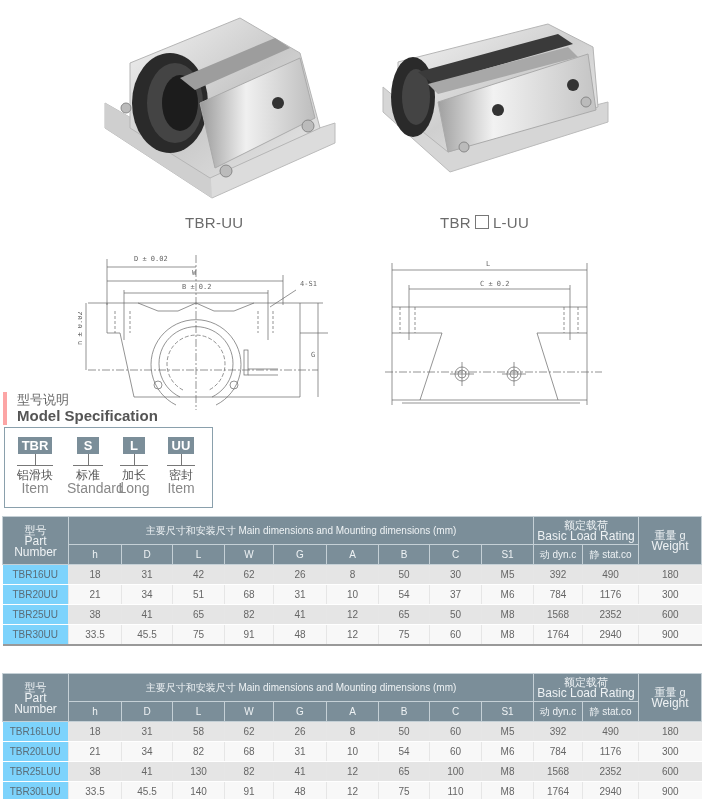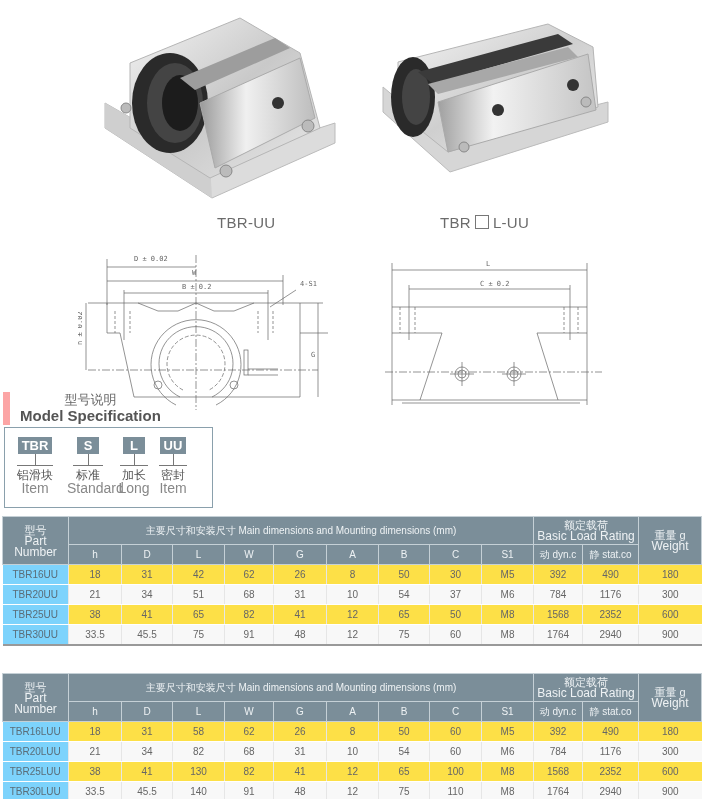--- a/index.html
+++ b/index.html
@@ -5,37 +5,37 @@
   html, body { margin:0; padding:0; background:#ffffff; }
   body { width:703px; height:799px; position:relative; overflow:hidden; font-family:"Liberation Sans", "DejaVu Sans", sans-serif; color:#555; }
   .abs { position:absolute; }
 
   
   .photo { position:absolute; }
   .caption { position:absolute; font-family:"Liberation Sans", sans-serif; font-size:15px; color:#6b6b6b; letter-spacing:0.3px; }
   .caption .box { display:inline-block; width:12px; height:12px; border:1px solid #777; vertical-align:-1px; margin:0 4px; }
 
   
-  .spec-title { position:absolute; left:3px; top:392px; padding-left:10px; border-left:7px solid #fca5a5;text-align:center; }
+  .spec-title { position:absolute; left:3px; top:392px; padding-left:10px; border-left:4px solid #fca5a5; }
   .spec-title .cn { font-size:13px; color:#666; line-height:15px; }
   .spec-title .en { font-size:15px; color:#555; line-height:18px;font-weight:bold; }
   .spec-box { position:absolute; left:4px; top:427px; width:207px; height:79px; border:1px solid #8aa0ac; }
   .spec-item { position:absolute; top:8px; text-align:center; }
   .badge { background:#7b8e99; color:#fff; font-size:13px; font-weight:bold; height:17px; line-height:17px; padding:0 4px; display:inline-block; }
   .stem { width:1px; height:11px; background:#777; margin:0 auto; }
   .hbar { height:1px; background:#777; margin:0 auto; }
   .spec-item .cn { font-size:12px; color:#555; margin-top:2px; line-height:14px; }
   .spec-item .en { font-size:14px; color:#888; line-height:13px; }
 
   
   table.spec { position:absolute; left:2px; border-collapse:collapse; table-layout:fixed; font-family:"Liberation Sans", sans-serif; }
   table.spec th { background:#7b8e99; color:#eef2f4; font-weight:normal; border:1px solid #c5d0d6; text-align:center; padding:0; font-size:10px; }
   table.spec td { text-align:center; font-size:10px; color:#666; border-left:1px solid #e6e6e6; padding:0; height:19px; }
   table.spec td.pn { background:#a9c5d3; color:#5a6d78; border-left:none; }
-  table.spec tr.odd td { background:#fde047; }
+  table.spec tr.odd td { background:#e5e5e5; }
   table.spec tr.even td { background:#f8f8f8; }
   table.spec tr.odd td.pn, table.spec tr.even td.pn { background:#7dd3fc; }
   table.spec tr.row td { border-bottom:1px solid #fff; }
   table.spec tr.last td { border-bottom:2px solid #999; }
   .th-cn { font-size:11px; line-height:12px; display:block; }
   .th-en { font-size:12px; line-height:11px; display:block; }
 </style>
 </head>
 <body>
 
@@ -65,21 +65,21 @@
 
     <polygon points="80,70 175,30 190,40 95,82" fill="#9d9d9d"></polygon>
 
     <polygon points="100,95 200,50 215,110 115,160" fill="url(#alu2)" stroke="#aaa"></polygon>
     <circle cx="178" cy="95" r="6" fill="#333"></circle>
     <circle cx="26" cy="100" r="5" fill="#bbb" stroke="#888"></circle>
     <circle cx="208" cy="118" r="6" fill="#bbb" stroke="#888"></circle>
     <circle cx="126" cy="163" r="6" fill="#bbb" stroke="#888"></circle>
   </svg>
 </div>
-<div class="caption" style="left:185px;top:214px;margin-left:32px;">
+<div class="caption" style="left:185px;top:214px;">
   <span>TBR-UU</span>
 </div>
 
 <div class="photo" style="left:378px;top:22px;width:232px;height:152px;">
   <svg width="232" height="152" viewBox="0 0 232 152">
     <defs>
       <linearGradient id="alu3" x1="0" y1="0" x2="1" y2="1">
         <stop offset="0" stop-color="#f5f5f5"></stop>
           <stop offset="0.5" stop-color="#cfcfcf"></stop>
           <stop offset="1" stop-color="#ececec"></stop>
@@ -210,21 +210,21 @@
     <div class="cn">标准</div>
     <div class="en">Standard</div>
   </div>
   <div class="spec-item" style="left:112px;width:34px;">
     <span class="badge" style="width:14px;">L</span>
     <div class="stem"></div>
     <div class="hbar" style="width:28px;"></div>
     <div class="cn">加长</div>
     <div class="en">Long</div>
   </div>
-  <div class="spec-item" style="left:152px;width:32px;">
+  <div class="spec-item" style="left:160px;width:32px;">
     <span class="badge">UU</span>
     <div class="stem"></div>
     <div class="hbar" style="width:28px;"></div>
     <div class="cn">密封</div>
     <div class="en">Item</div>
   </div>
 </div>
 
 <table class="spec" style="top:516px;width:699px;">
   <colgroup>

